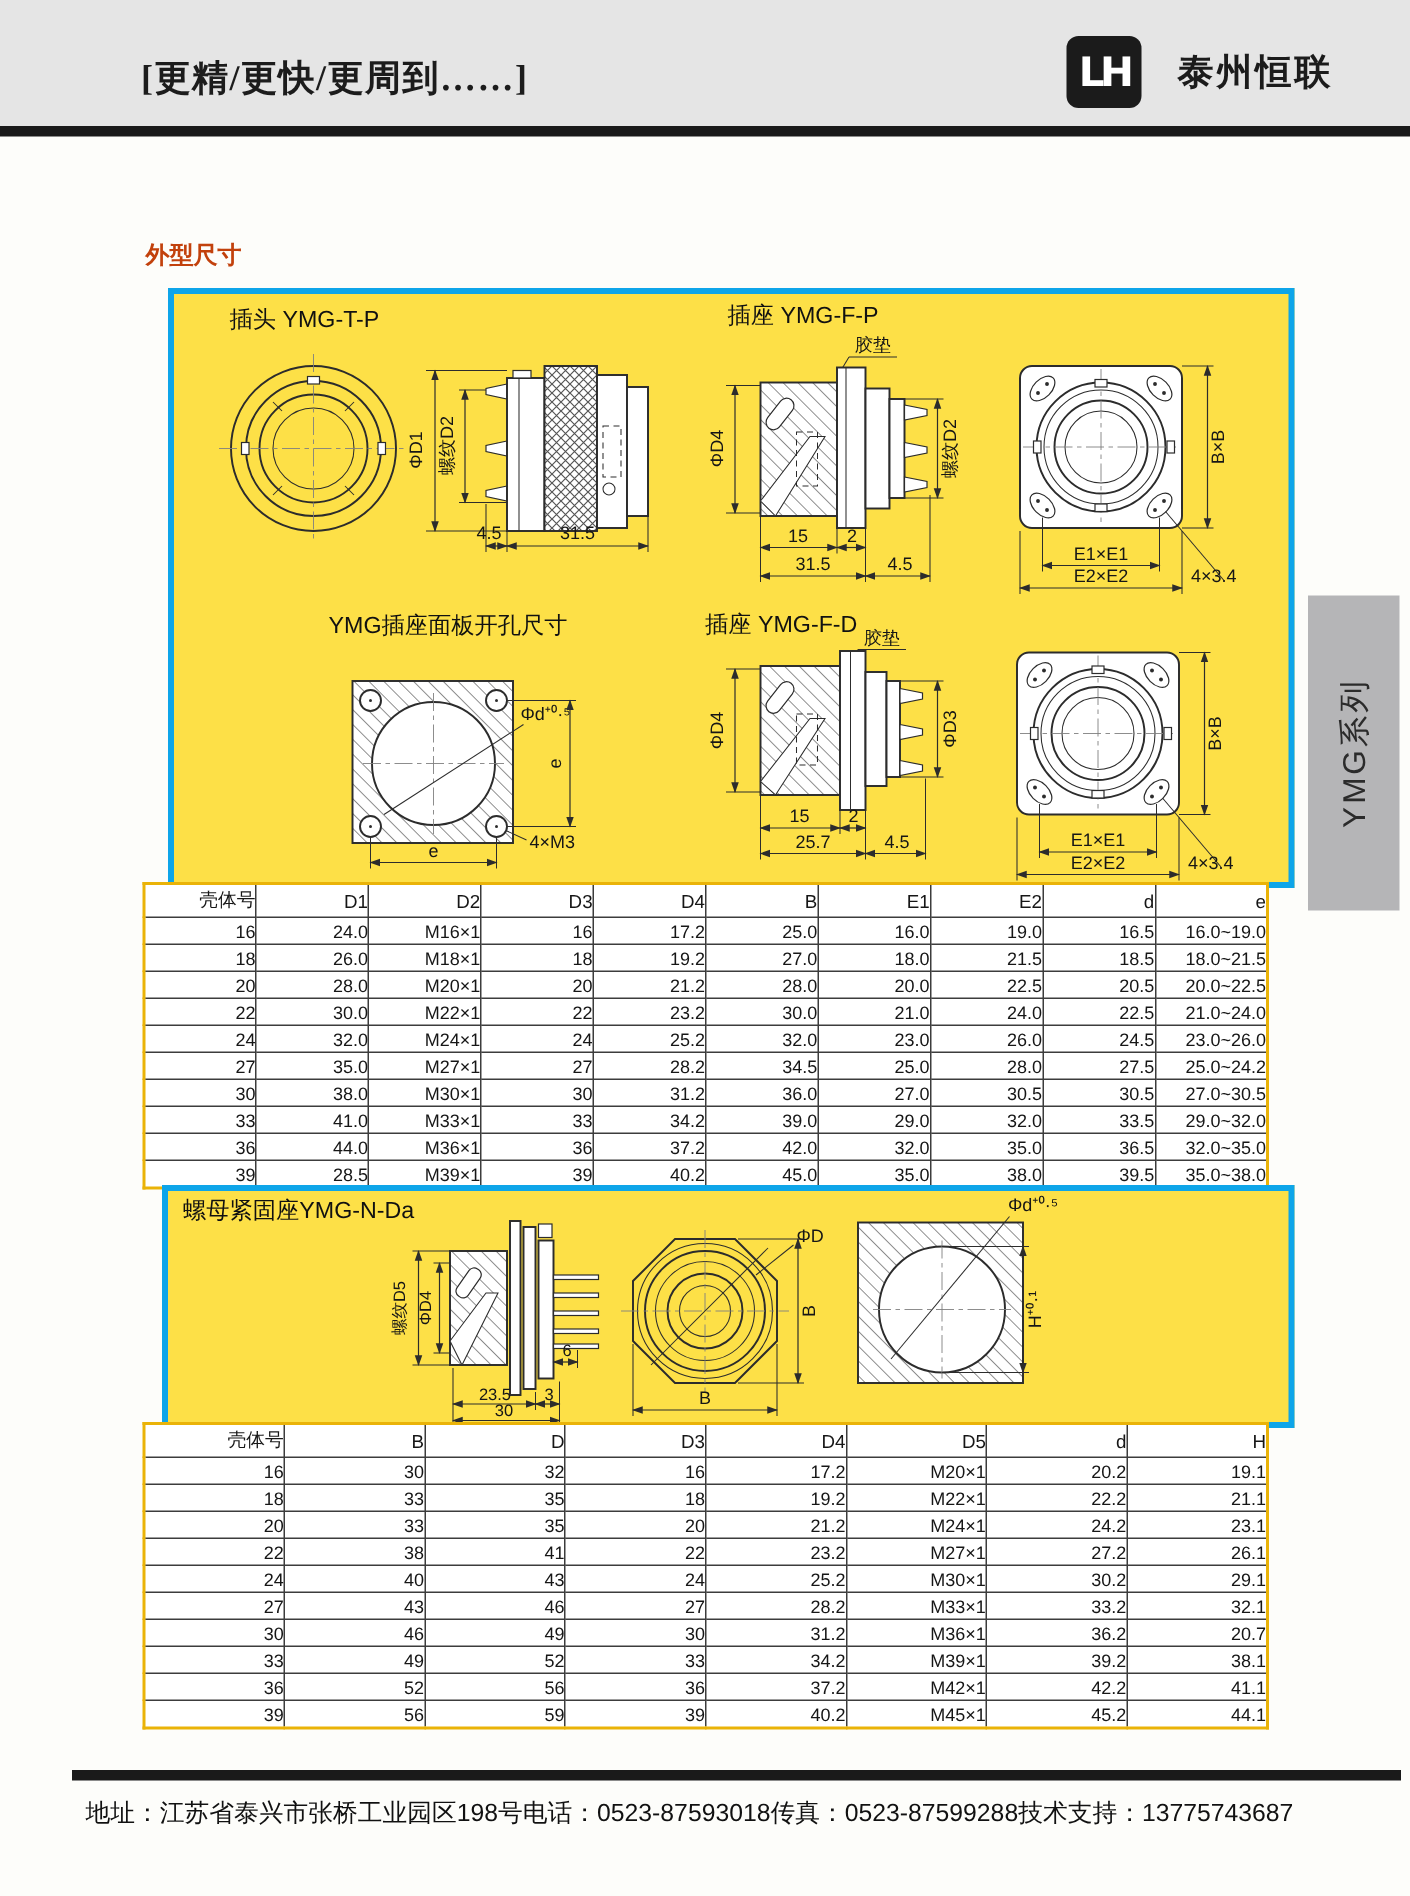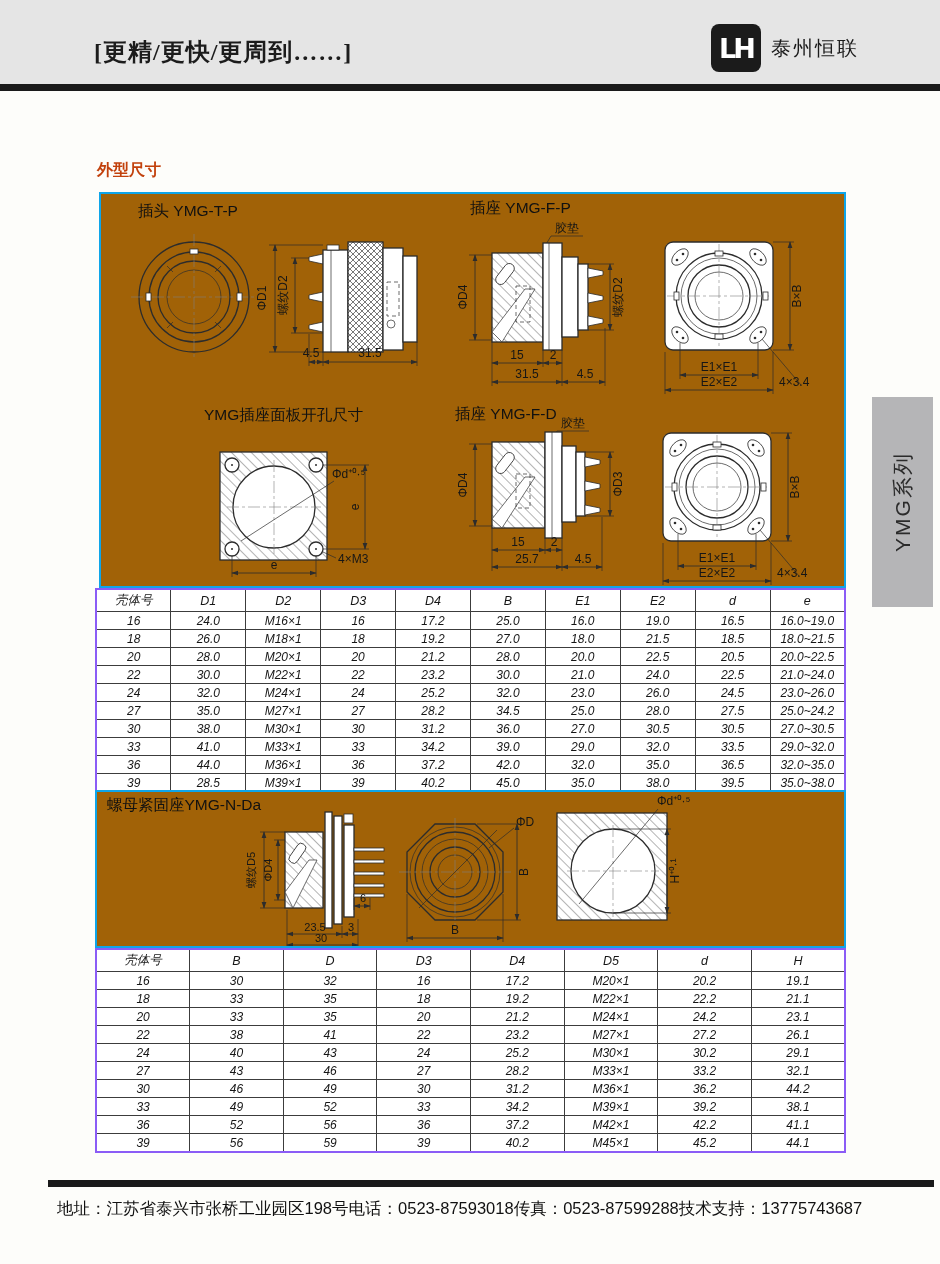--- a/index.html
+++ b/index.html
@@ -7,37 +7,37 @@
        font-family:"Liberation Sans","DejaVu Sans",sans-serif;color:#161616;overflow:hidden;}
 
   
   .header{position:absolute;left:0;top:0;width:940px;height:84px;background:#e5e5e5;}
   .tagline{position:absolute;left:94px;top:36px;font-family:"Liberation Serif","DejaVu Serif",serif;
            font-weight:bold;font-size:24px;color:#1c1c1c;letter-spacing:1px;}
   .logo{position:absolute;left:695px;top:24px;display:flex;align-items:center;padding-left:16px;}
   .logo-mark{width:50px;height:48px;background:#1b1b1b;border-radius:8px;display:flex;
              align-items:center;justify-content:center;color:#fff;font-weight:bold;
              font-size:27px;letter-spacing:-3px;font-family:"DejaVu Sans",sans-serif;}
-  .brand{margin-left:10px;font-size:20px;font-weight:normal;color:#1b1b1b;letter-spacing:2px;}
+  .brand{margin-left:24px;font-size:24px;font-weight:bold;color:#1b1b1b;letter-spacing:2px;}
   .top-rule{position:absolute;left:0;top:84px;width:940px;height:7px;background:#1a1a1a;}
 
   
   .side-tab{position:absolute;left:872px;top:397px;width:61px;height:210px;background:#b5b5b7;
             display:flex;align-items:center;justify-content:center;}
   .side-tab span{transform:rotate(-90deg);white-space:nowrap;font-size:21px;color:#2b2b2b;letter-spacing:2px;}
 
   
   .section-title{position:absolute;left:97px;top:160px;font-size:16px;font-weight:bold;color:#c2410c;}
-  .draw-box{position:absolute;background:#a16207;border:2px solid #0ea5e9;}
+  .draw-box{position:absolute;background:#fde047;border:4px solid #0ea5e9;margin-left:13px;}
   .box1{left:99px;top:192px;width:743px;height:392px;}
   .box2{left:95px;top:790px;width:747px;height:154px;}
 
   
   table.dims{position:absolute;border-collapse:collapse;table-layout:fixed;background:#fff;
-             border:2px solid #8b5cf6;text-align:center;font-style:italic;}
+             border:2px solid #eab308;text-align:right;}
   .t1{left:95px;top:588px;width:751px;height:193px;font-size:12px;}
   .t2{left:95px;top:948px;width:751px;height:193px;font-size:12px;}
   table.dims th{font-weight:normal;font-size:12.5px;border:1px solid #3c3c3c;height:21px;padding:0;}
   table.dims td{border:1px solid #3c3c3c;padding:0;height:17px;line-height:1;}
 
   
   .footer-rule{position:absolute;left:48px;top:1180px;width:886px;height:7px;background:#1a1a1a;}
   .footer{position:absolute;left:57px;top:1198px;width:860px;display:flex;
           font-size:16.5px;color:#111;white-space:nowrap;}
 
@@ -623,21 +623,21 @@
         <td>32.1</td>
       </tr>
       <tr>
         <td>30</td>
         <td>46</td>
         <td>49</td>
         <td>30</td>
         <td>31.2</td>
         <td>M36×1</td>
         <td>36.2</td>
-        <td>44.2</td>
+        <td>20.7</td>
       </tr>
       <tr>
         <td>33</td>
         <td>49</td>
         <td>52</td>
         <td>33</td>
         <td>34.2</td>
         <td>M39×1</td>
         <td>39.2</td>
         <td>38.1</td>

